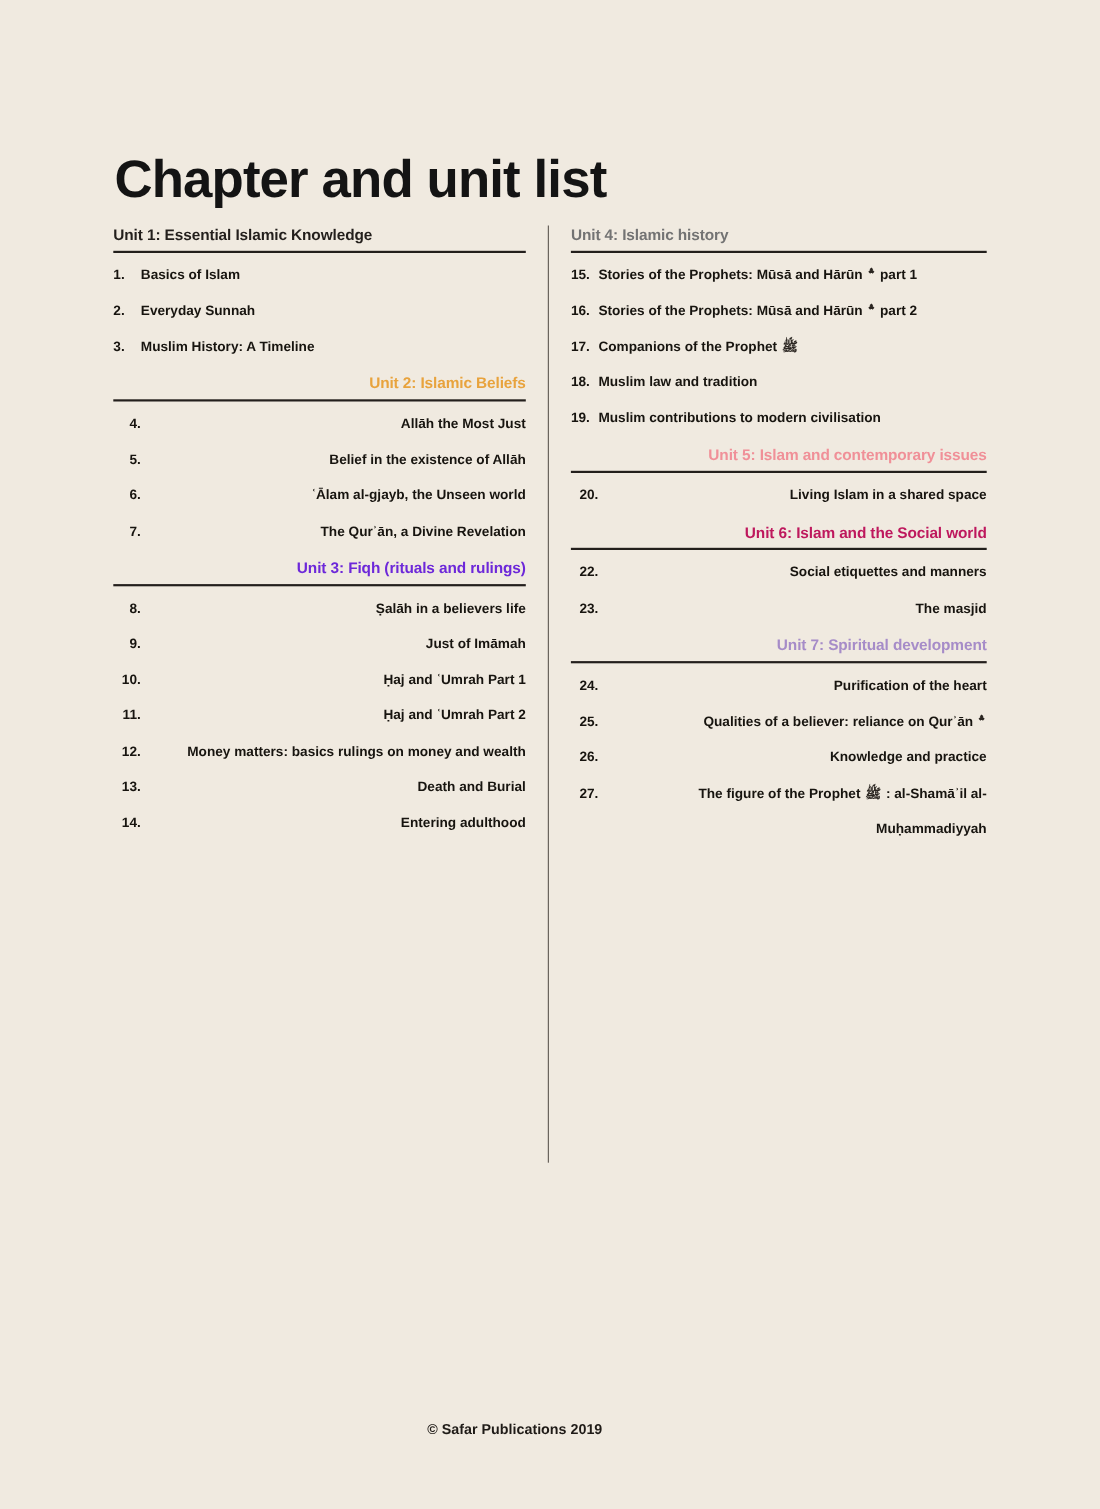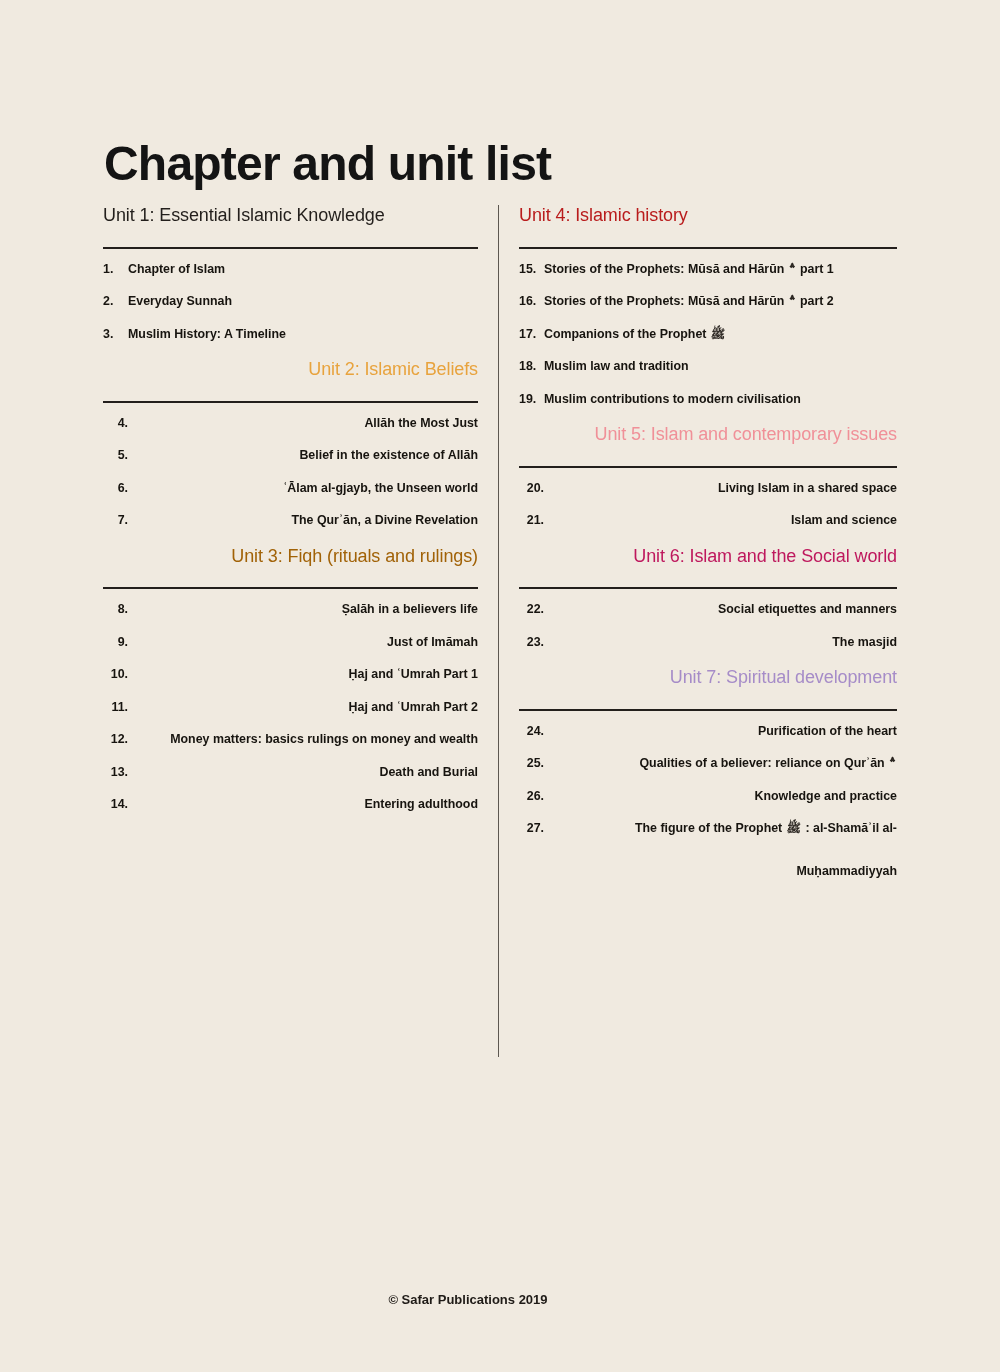--- a/index.html
+++ b/index.html
@@ -54,25 +54,25 @@
     left: 498px;
     top: 205px;
     width: 1px;
     height: 852px;
     background: #5d5750;
   }
 
   
   .unit-block { margin-bottom: 0; }
   .unit-header {
-    font-size: 18px;
-    font-weight: 400;
+    font-size: 14px;
+    font-weight: 700;
     letter-spacing: -0.1px;
     line-height: 1.2;
-    padding-bottom: 20px;
+    padding-bottom: 6px;
     white-space: nowrap;
   }
   .unit-rule {
     height: 0;
     border-top: 2px solid #231f1c;
     margin-bottom: 13px;
   }
 
   
   .chapter {
@@ -87,21 +87,21 @@
   .chapter-num {
     flex: 0 0 auto;
     width: 25px;
     white-space: nowrap;
   }
   .chapter-title {
     flex: 1 1 auto;
   }
   .chapter-title .cont {
     display: block;
-    margin-top: 27px;
+    margin-top: 17px;
   }
   .honorific {
     font-size: 12px;
     padding: 0 1px;
     color: #2a2520;
   }
 
   
   .unit-block + .unit-block { margin-top: 10px; text-align: right; }
 
@@ -126,21 +126,21 @@
 
   <div class="col-divider"></div>
 
   <div class="columns">
     <div class="col col-left" id="col-left">
         <div class="unit-block">
           <div class="unit-header" style="color: rgb(35, 31, 28);">Unit 1: Essential Islamic Knowledge</div>
           <div class="unit-rule"></div>
           <div class="chapter">
             <span class="chapter-num">1.</span>
-            <span class="chapter-title">Chapter of Islam</span>
+            <span class="chapter-title">Basics of Islam</span>
           </div>
           <div class="chapter">
             <span class="chapter-num">2.</span>
             <span class="chapter-title">Everyday Sunnah</span>
           </div>
           <div class="chapter">
             <span class="chapter-num">3.</span>
             <span class="chapter-title">Muslim History: A Timeline</span>
           </div>
         </div>
@@ -158,21 +158,21 @@
           <div class="chapter">
             <span class="chapter-num">6.</span>
             <span class="chapter-title">ʿĀlam al-gjayb, the Unseen world</span>
           </div>
           <div class="chapter">
             <span class="chapter-num">7.</span>
             <span class="chapter-title">The Qurʾān, a Divine Revelation</span>
           </div>
         </div>
         <div class="unit-block">
-          <div class="unit-header" style="color: #a16207;">Unit 3: Fiqh (rituals and rulings)</div>
+          <div class="unit-header" style="color: #6d28d9;">Unit 3: Fiqh (rituals and rulings)</div>
           <div class="unit-rule"></div>
           <div class="chapter">
             <span class="chapter-num">8.</span>
             <span class="chapter-title">Ṣalāh in a believers life</span>
           </div>
           <div class="chapter">
             <span class="chapter-num">9.</span>
             <span class="chapter-title">Just of Imāmah</span>
           </div>
           <div class="chapter">
@@ -192,21 +192,21 @@
             <span class="chapter-title">Death and Burial</span>
           </div>
           <div class="chapter">
             <span class="chapter-num">14.</span>
             <span class="chapter-title">Entering adulthood</span>
           </div>
         </div>
       </div>
     <div class="col col-right" id="col-right">
         <div class="unit-block">
-          <div class="unit-header" style="color: #b91c1c;">Unit 4: Islamic history</div>
+          <div class="unit-header" style="color: #737373;">Unit 4: Islamic history</div>
           <div class="unit-rule"></div>
           <div class="chapter">
             <span class="chapter-num">15.</span>
             <span class="chapter-title"><span>Stories of the Prophets: Mūsā and Hārūn</span><span class="honorific"> ؞ </span><span>part 1</span></span>
           </div>
           <div class="chapter">
             <span class="chapter-num">16.</span>
             <span class="chapter-title"><span>Stories of the Prophets: Mūsā and Hārūn</span><span class="honorific"> ؞ </span><span>part 2</span></span>
           </div>
           <div class="chapter">
@@ -222,24 +222,20 @@
             <span class="chapter-title">Muslim contributions to modern civilisation</span>
           </div>
         </div>
         <div class="unit-block">
           <div class="unit-header" style="color: rgb(240, 144, 152);">Unit 5: Islam and contemporary issues</div>
           <div class="unit-rule"></div>
           <div class="chapter">
             <span class="chapter-num">20.</span>
             <span class="chapter-title">Living Islam in a shared space</span>
           </div>
-          <div class="chapter">
-            <span class="chapter-num">21.</span>
-            <span class="chapter-title">Islam and science</span>
-          </div>
         </div>
         <div class="unit-block">
           <div class="unit-header" style="color: #be185d;">Unit 6: Islam and the Social world</div>
           <div class="unit-rule"></div>
           <div class="chapter">
             <span class="chapter-num">22.</span>
             <span class="chapter-title">Social etiquettes and manners</span>
           </div>
           <div class="chapter">
             <span class="chapter-num">23.</span>

